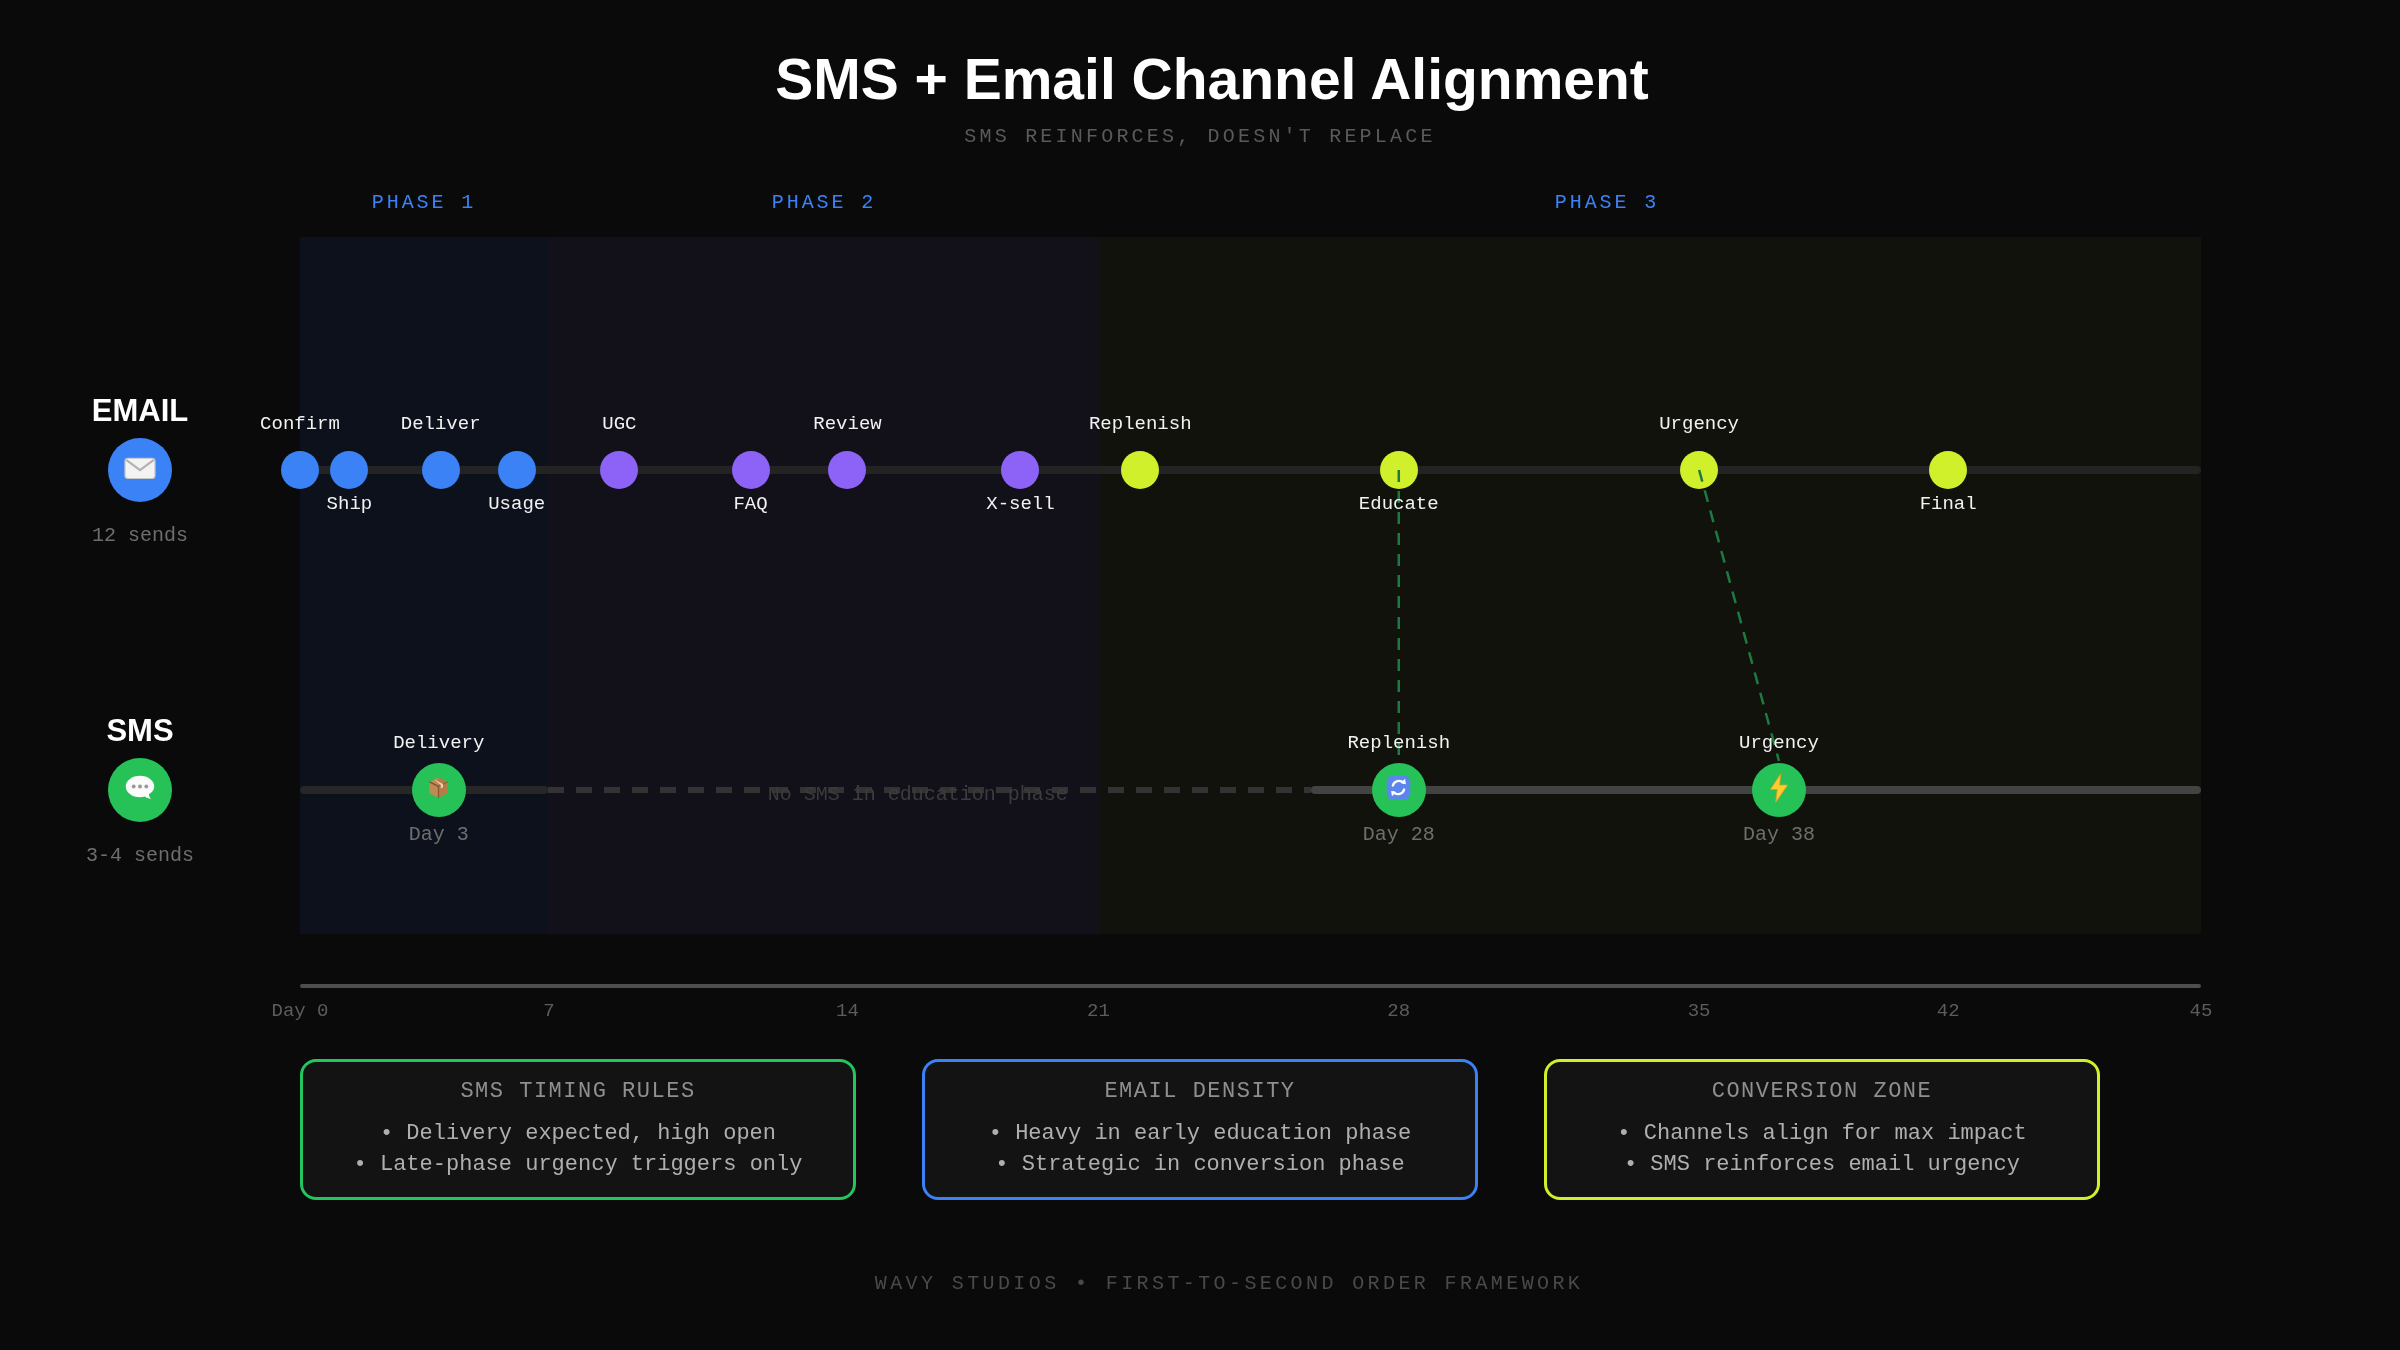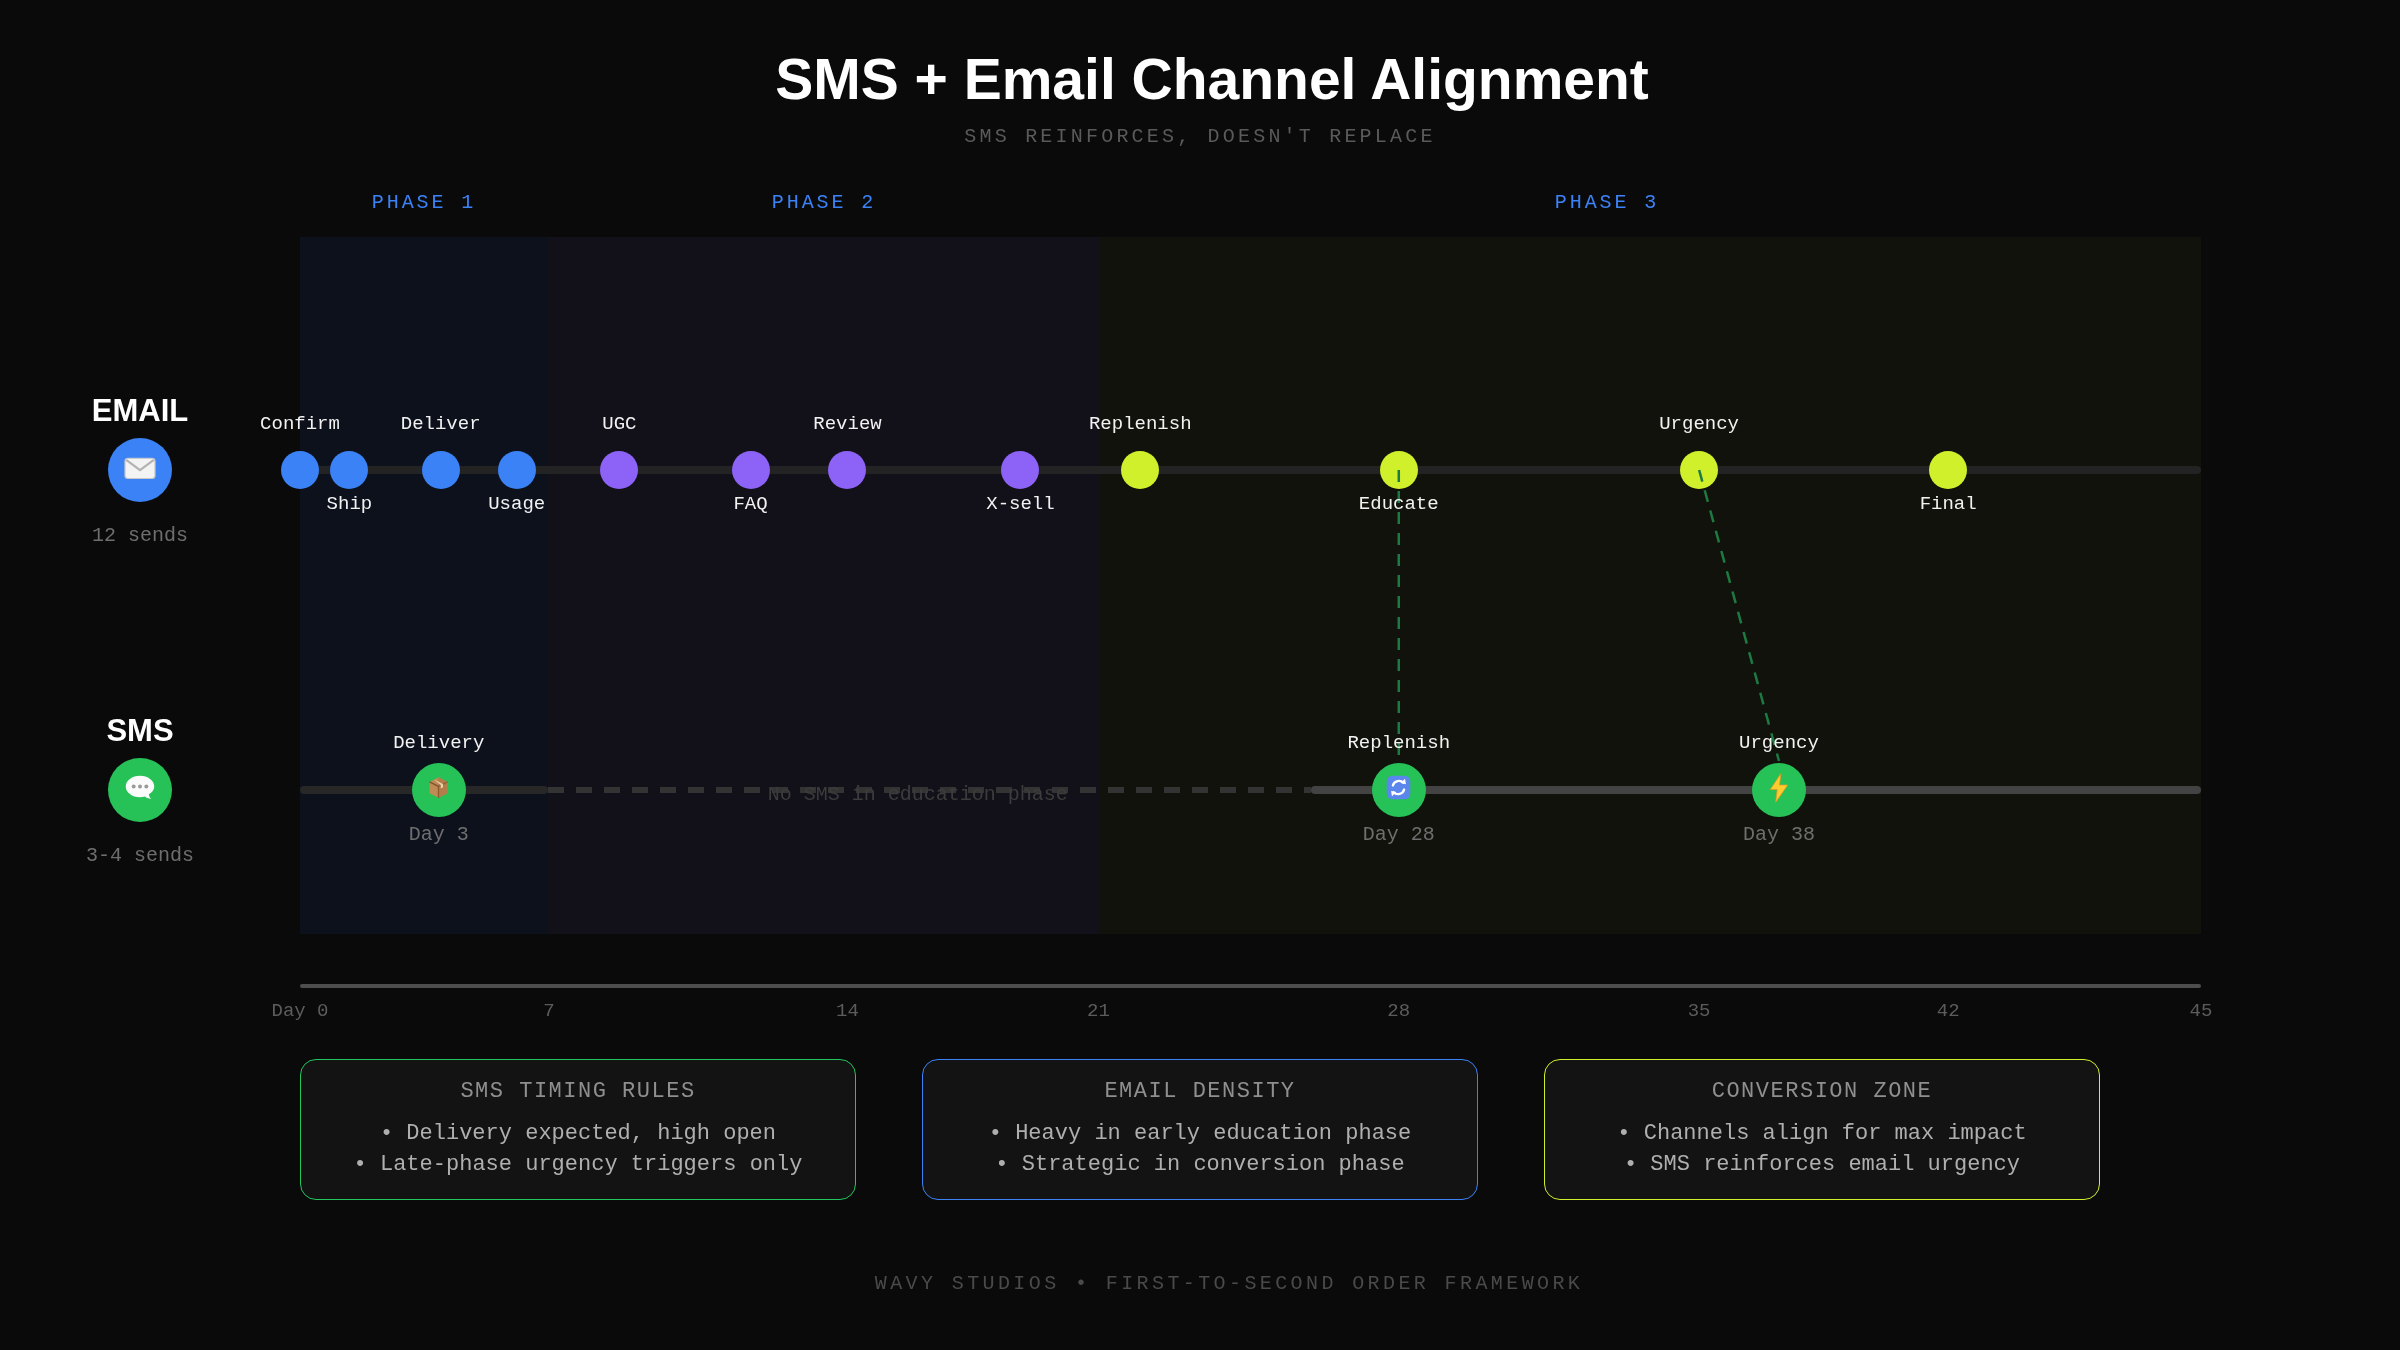--- a/index.html
+++ b/index.html
@@ -56,21 +56,21 @@
                  color:#6e6e6e;white-space:nowrap;}
 
   .axis-line{position:absolute;left:300px;top:984px;width:1901px;height:4px;background:#4e4e4e;
              border-radius:2px;}
   #axis-ticks{position:absolute;left:300px;top:1000px;width:1901px;height:24px;}
   .tick-label{position:absolute;transform:translateX(-50%);font-size:19px;color:#5c5c5c;
               white-space:nowrap;}
 
   #insight-boxes{position:absolute;left:300px;top:1059px;width:1800px;height:141px;
                  display:flex;gap:66px;}
-  .ibox{flex:1;height:141px;box-sizing:border-box;border:1px solid #ec4899;border-radius:16px;
+  .ibox{flex:1;height:141px;box-sizing:border-box;border:3px solid #ec4899;border-radius:16px;
         background:#131313;display:flex;flex-direction:column;align-items:center;justify-content:center;}
   .ibox-title{font-size:22px;color:#8f8f8f;letter-spacing:1.5px;margin-bottom:14px;}
   .ibox-bullet{font-size:22px;color:#afafaf;line-height:31px;}
 
   .footer{position:absolute;top:1272px;left:0;width:2400px;text-align:center;font-size:20px;
           color:#4a4a4a;letter-spacing:3.4px;padding-left:29px;}
 </style>
 </head>
 <body>
 

